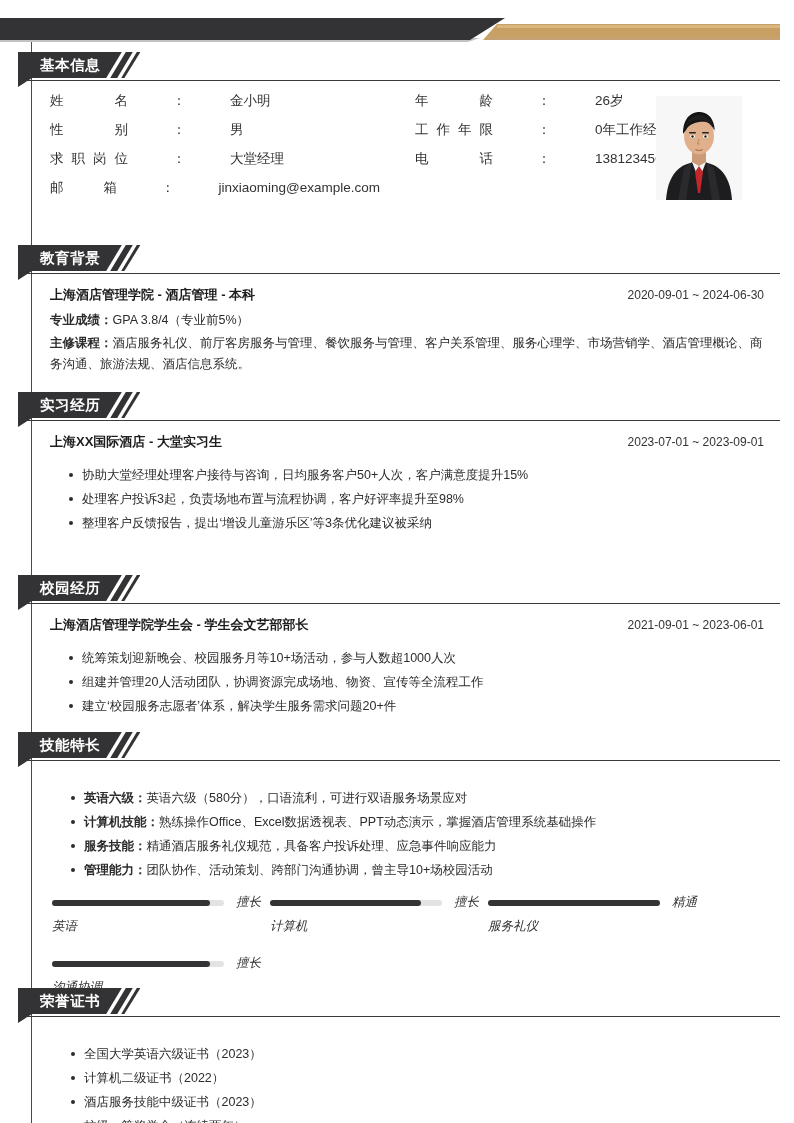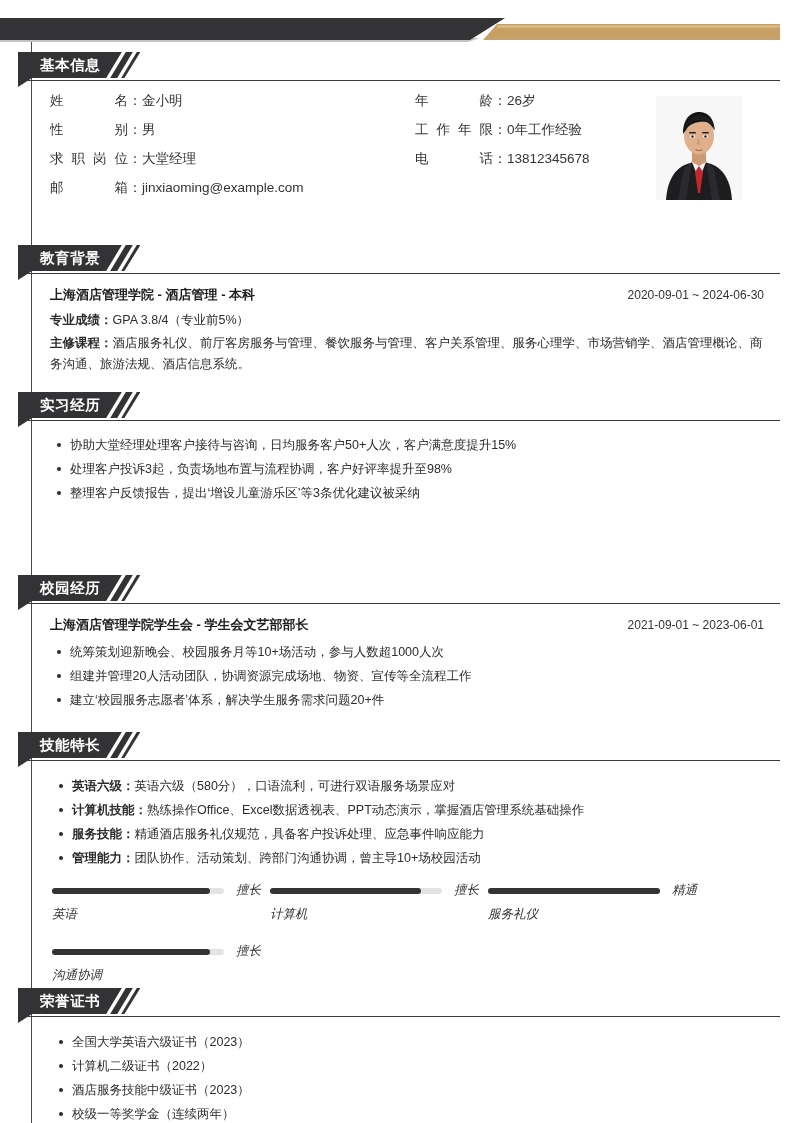--- a/index.html
+++ b/index.html
@@ -120,21 +120,21 @@
     background: #3a3a3c;
   }
 
   .sec-body { padding-left: 50px; padding-right: 30px; padding-top: 5px; }
 
   
   .info-grid {
     position: relative;
     height: 108px;
   }
-  .info-row { display: flex; align-items: baseline; margin-bottom: 5px; height: 24px; }
+  .info-row { display: flex; align-items: baseline; margin-bottom: 5px; height: 24px; gap: 44px; }
   .info-label {
     width: 78px;
     font-size: 13.5px;
     color: #333;
     text-align: justify;
     text-align-last: justify;
     text-justify: inter-character;
     white-space: nowrap;
   }
   .info-colon { width: 14px; font-size: 13.5px; color: #333; text-align: center; }
@@ -157,21 +157,21 @@
     justify-content: space-between;
     align-items: baseline;
     margin-bottom: 6px;
   }
   .entry-title { font-size: 13px; font-weight: bold; color: #1d1d1d; }
   .entry-date { font-size: 12px; color: #333; white-space: nowrap; }
 
   .para { font-size: 12.5px; line-height: 21px; color: #2c2c2c; margin-bottom: 2px; }
   .para b { font-weight: bold; }
 
-  ul.bullets { list-style: none; margin: 0; padding: 0; }
+  ul.bullets { list-style: none; margin: 12px; padding: 0; }
   ul.bullets li {
     position: relative;
     padding-left: 20px;
     font-size: 12.5px;
     line-height: 24px;
     color: #2c2c2c;
   }
   ul.bullets li::before {
     content: "";
     position: absolute;
@@ -341,20 +341,24 @@
       <div class="sec-rule" style="left:0; width:762px;"></div>
       <div class="sec-tab">
         <span class="sec-tab-title">实习经历</span>
         <span class="stripe s1"></span>
         <span class="stripe s2"></span>
       </div>
       <div class="sec-fold"></div>
     </div>
     <div class="sec-body" style="padding-top:11px;">
       <div>
+        <div class="entry-head">
+          <span class="entry-title">上海XX国际酒店 - 大堂实习生</span>
+          <span class="entry-date">2023-07-01 ~ 2023-09-01</span>
+        </div>
         <ul class="bullets">
           <li>协助大堂经理处理客户接待与咨询，日均服务客户50+人次，客户满意度提升15%</li>
           <li>处理客户投诉3起，负责场地布置与流程协调，客户好评率提升至98%</li>
           <li>整理客户反馈报告，提出‘增设儿童游乐区’等3条优化建议被采纳</li>
         </ul>
       </div>
     </div>
   </div>
 
   <div class="section" style="top:575px;">

